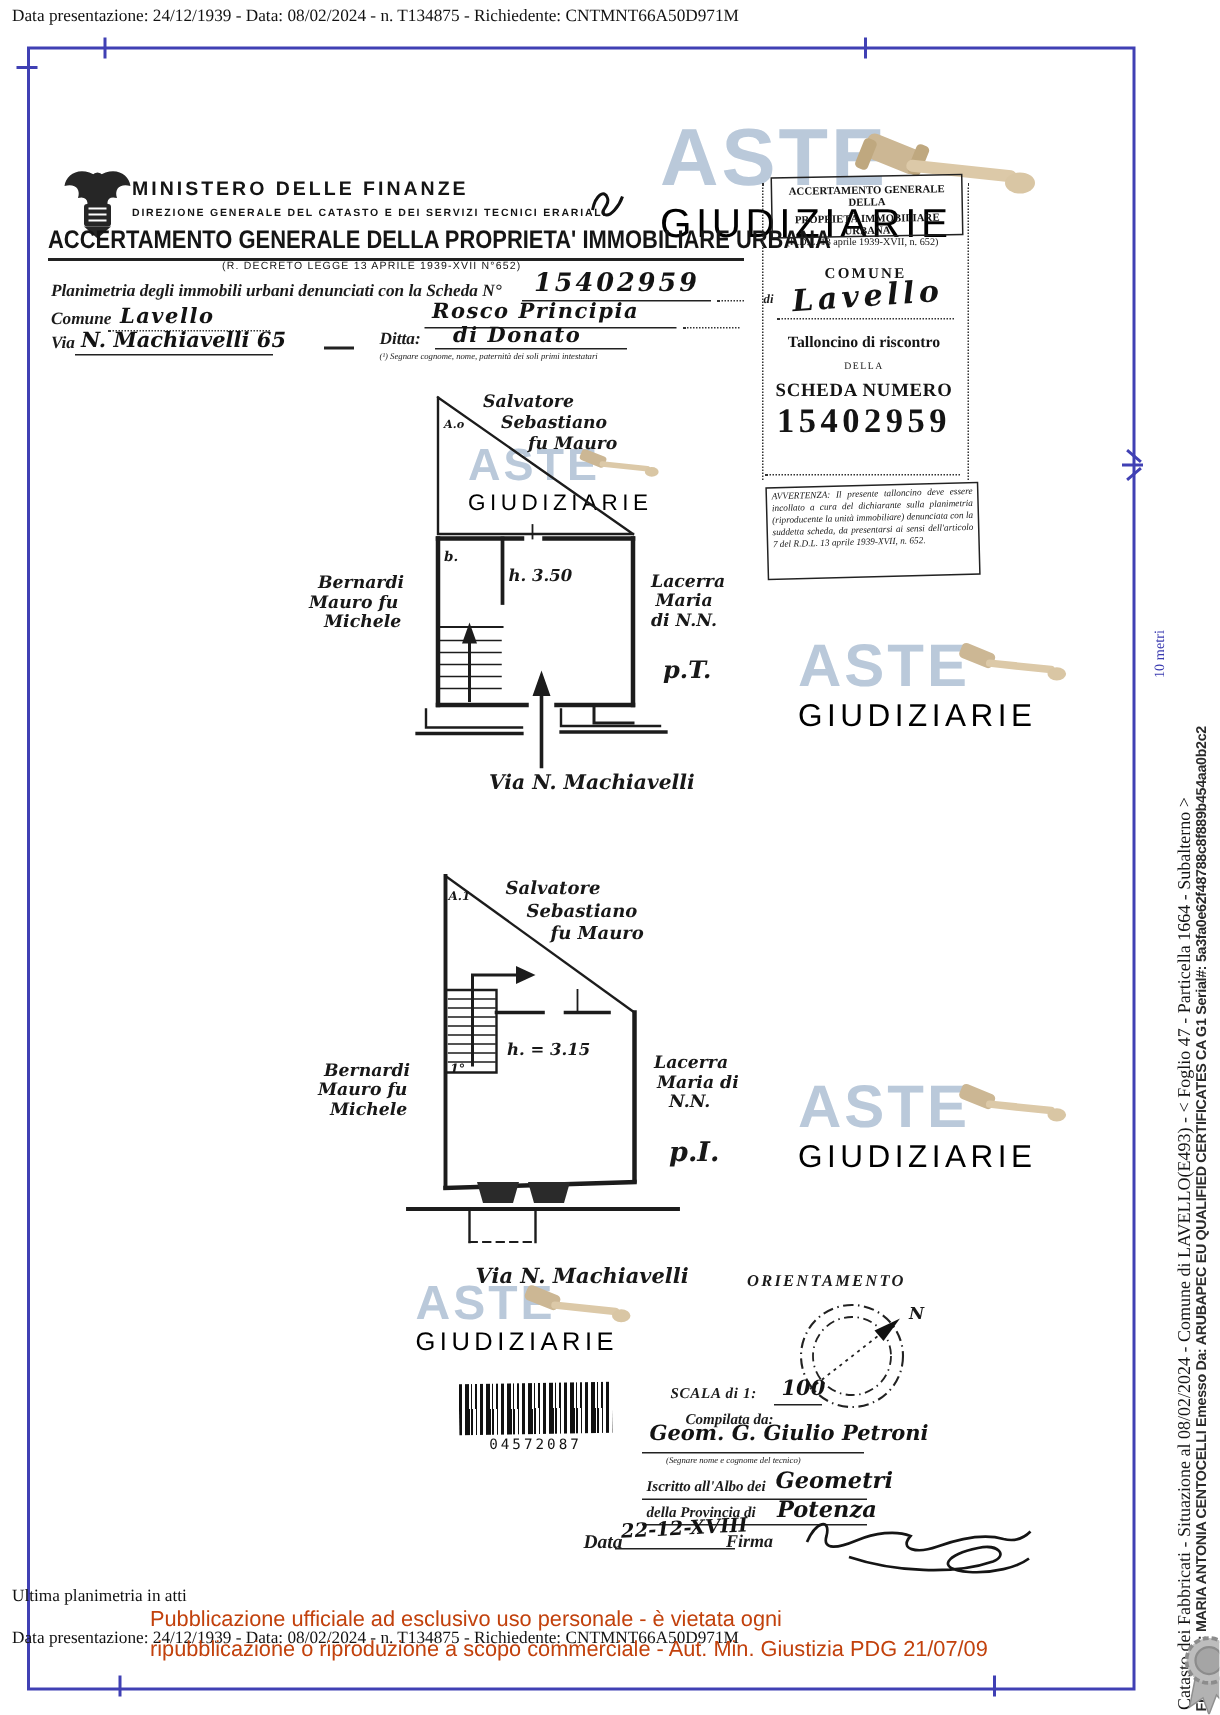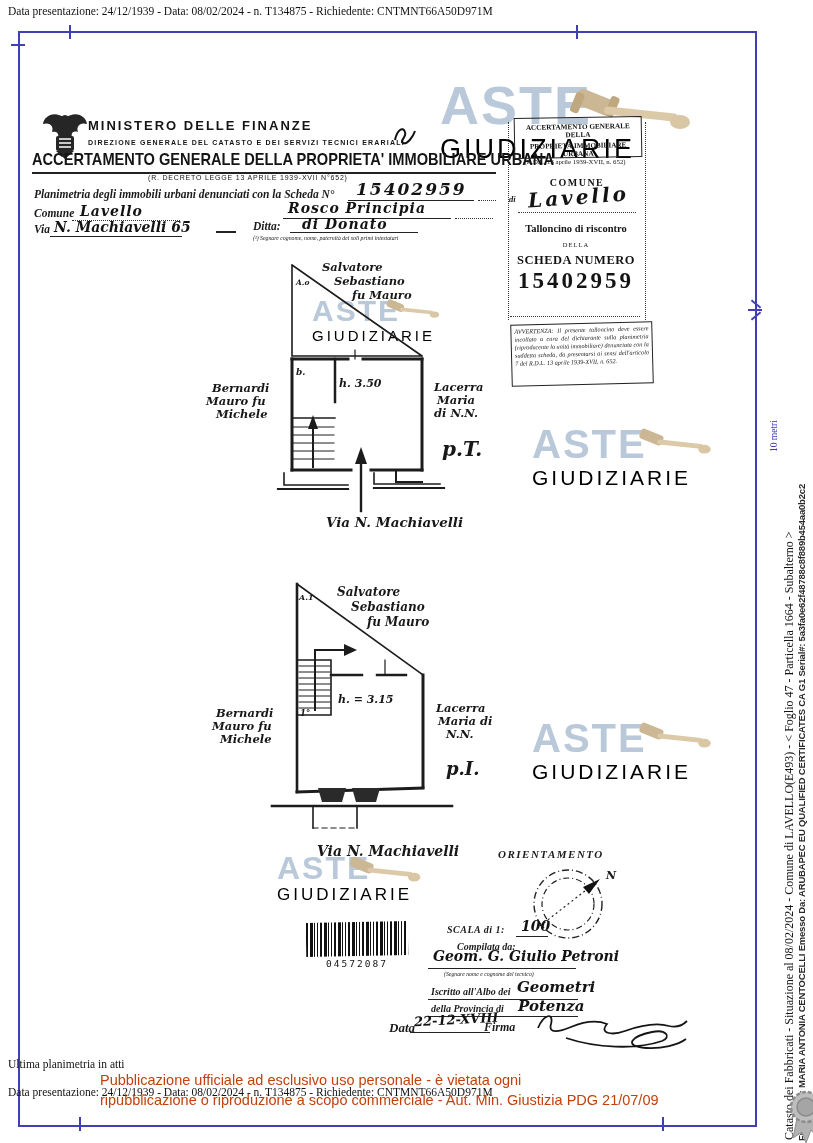--- a/index.html
+++ b/index.html
@@ -198,21 +198,21 @@
   <div class="abs plan-label" style="left:339px;top:377px;font-size:11px;z-index:1;">h. 3.50</div>
   <div class="abs plan-label" style="left:322px;top:260px;font-size:11.5px;z-index:1;">Salvatore</div>
   <div class="abs plan-label" style="left:334px;top:274px;font-size:11.5px;z-index:1;">Sebastiano</div>
   <div class="abs plan-label" style="left:352px;top:288px;font-size:11.5px;z-index:1;">fu Mauro</div>
   <div class="abs plan-label" style="left:212px;top:381px;font-size:11.5px;z-index:1;">Bernardi</div>
   <div class="abs plan-label" style="left:206px;top:394px;font-size:11.5px;z-index:1;">Mauro fu</div>
   <div class="abs plan-label" style="left:216px;top:407px;font-size:11.5px;z-index:1;">Michele</div>
   <div class="abs plan-label" style="left:434px;top:380px;font-size:11.5px;z-index:1;">Lacerra</div>
   <div class="abs plan-label" style="left:437px;top:393px;font-size:11.5px;z-index:1;">Maria</div>
   <div class="abs plan-label" style="left:434px;top:406px;font-size:11.5px;z-index:1;">di N.N.</div>
-  <div class="abs plan-label" style="left:442px;top:437px;font-size:20px;z-index:1;">p.T.</div>
+  <div class="abs plan-label" style="left:442px;top:437px;font-size:16px;z-index:1;">p.T.</div>
   <div class="abs plan-label" style="left:326px;top:514px;font-size:13.5px;z-index:1;">Via N. Machiavelli</div>
 
   <svg class="abs" style="left:200px;top:578px;z-index:1;" width="300" height="255" viewBox="0 0 300 255">
     <g fill="none" stroke="#1c1c1c" stroke-linecap="square">
       <path d="M97,6 L97,214" stroke-width="2.6"></path>
       <path d="M97,6 L223,97" stroke-width="1.6"></path>
       <path d="M223,97 L223,209" stroke-width="3"></path>
       <path d="M97,214 L223,210" stroke-width="3"></path>
       <path d="M131,97 L162,97 M177,97 L206,97" stroke-width="2.4"></path>
       <path d="M185,82 L185,97" stroke-width="1.2"></path>

